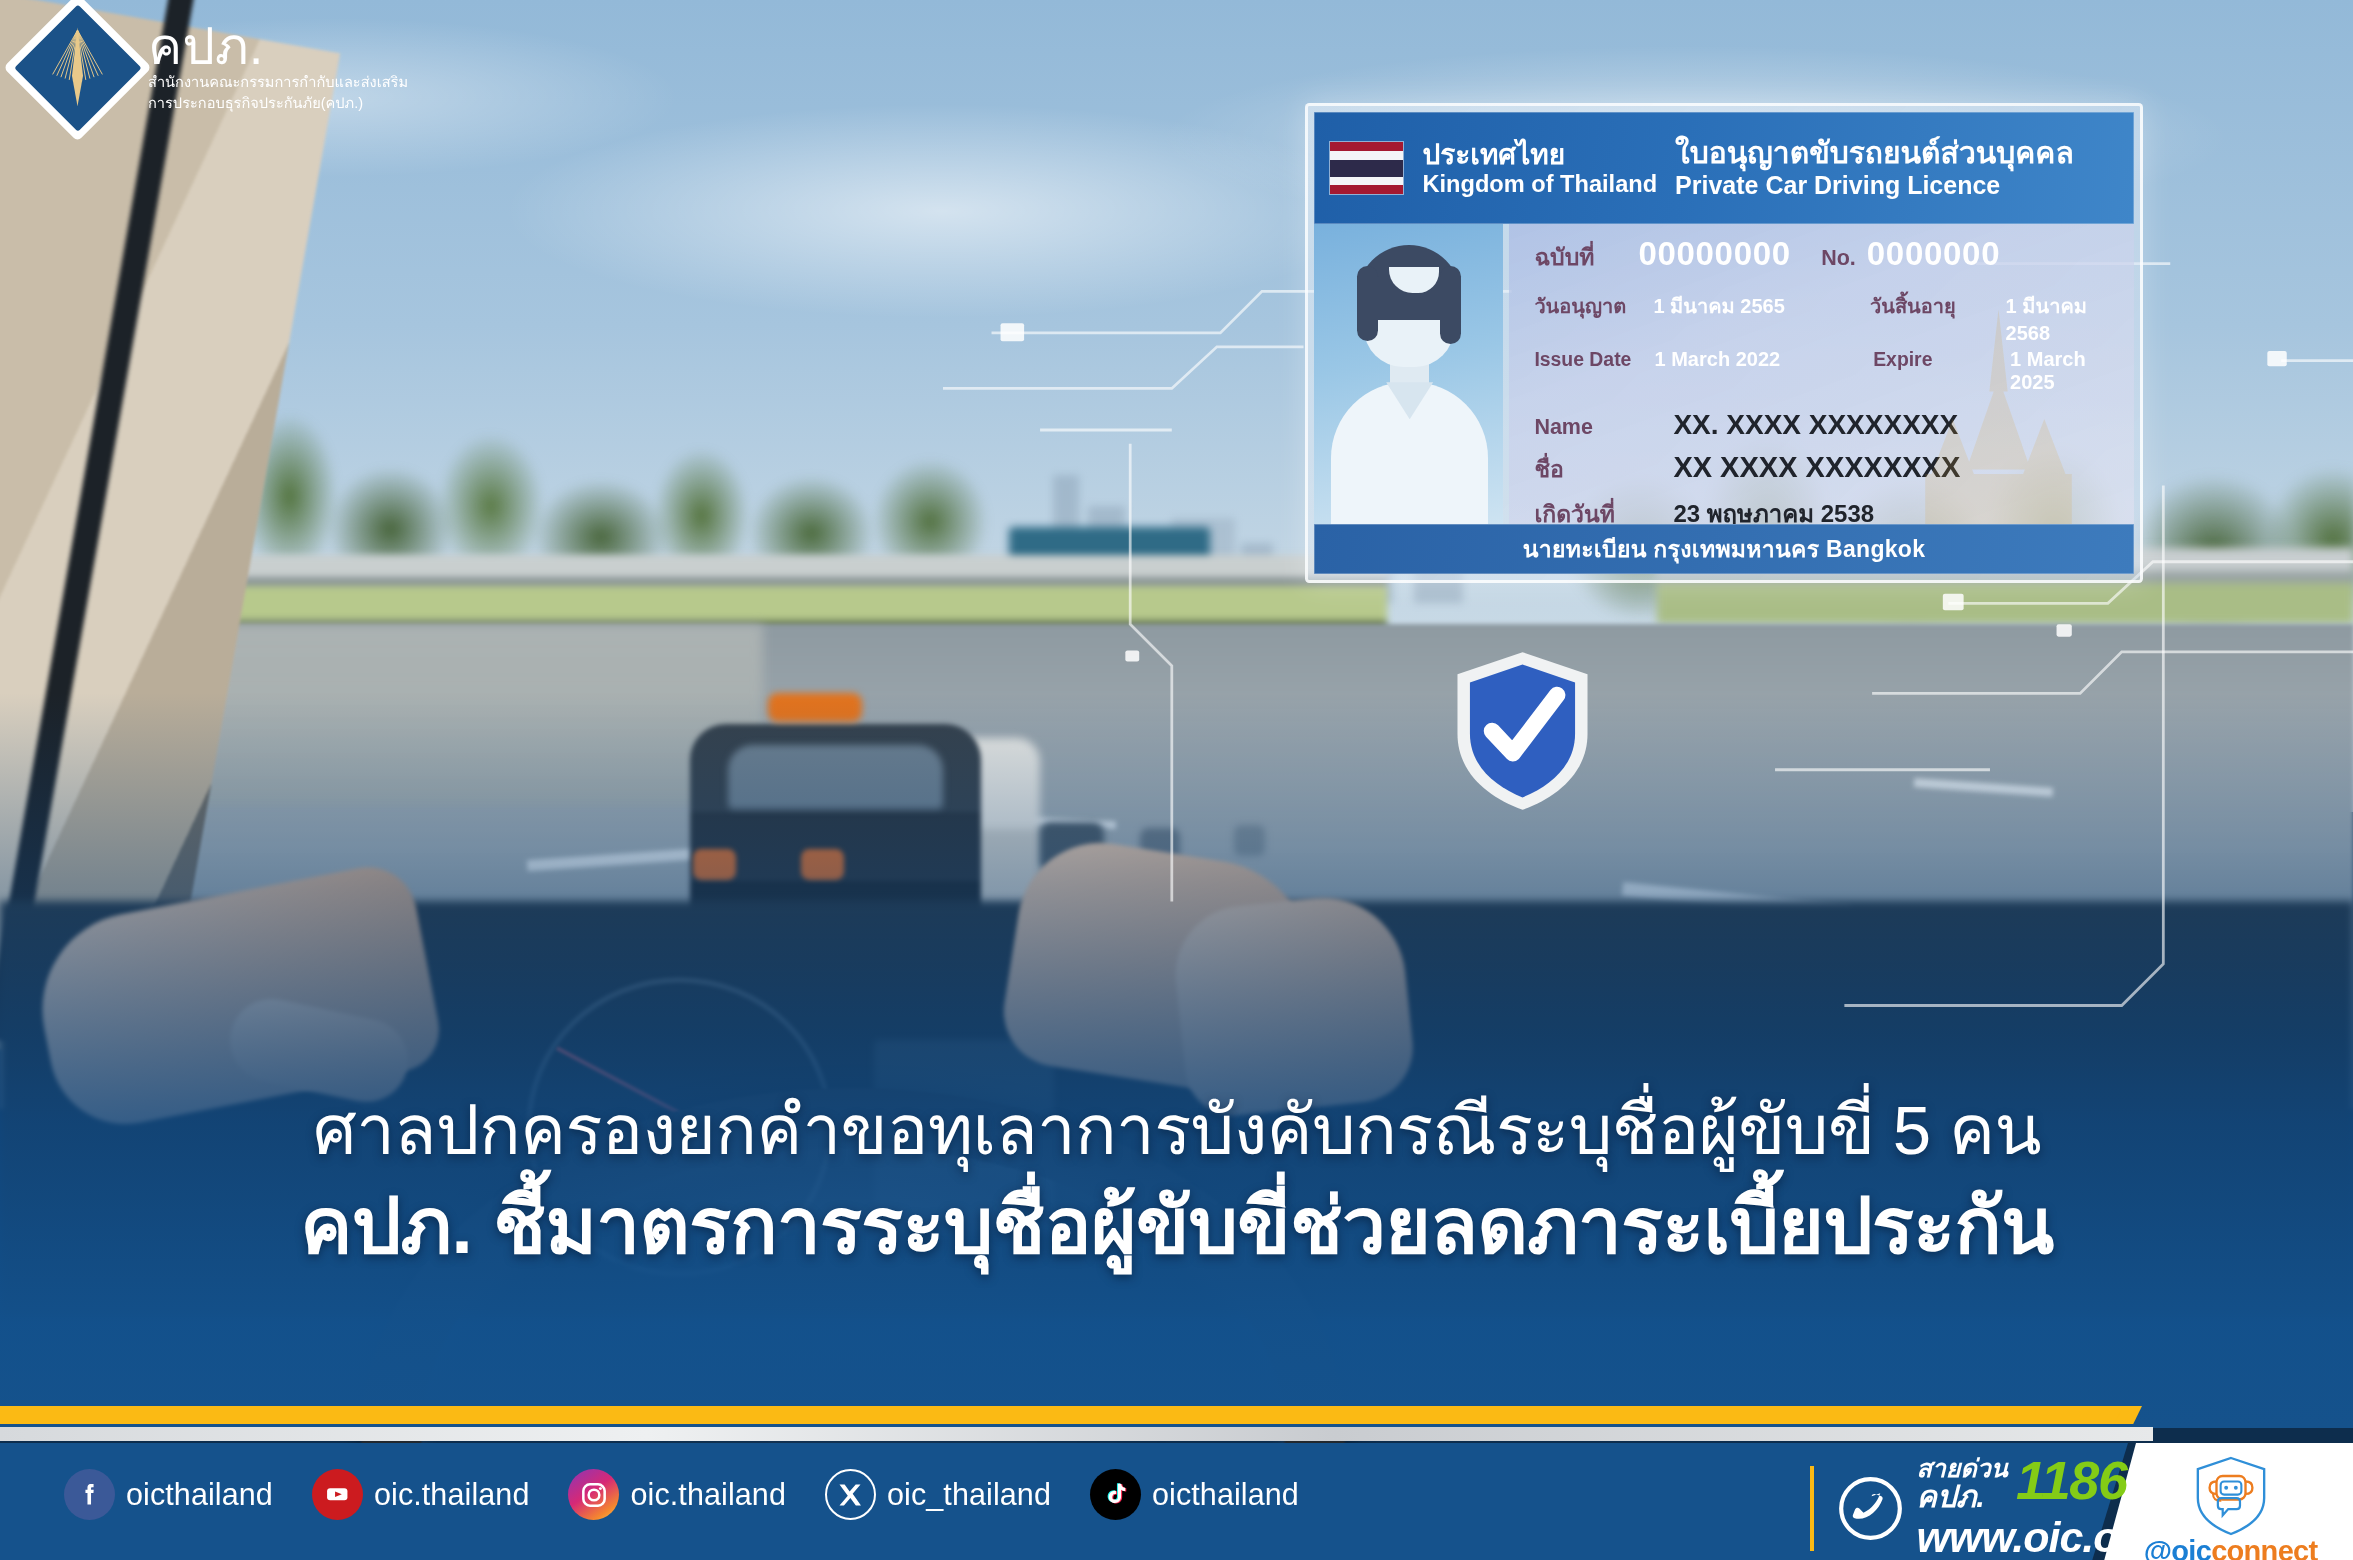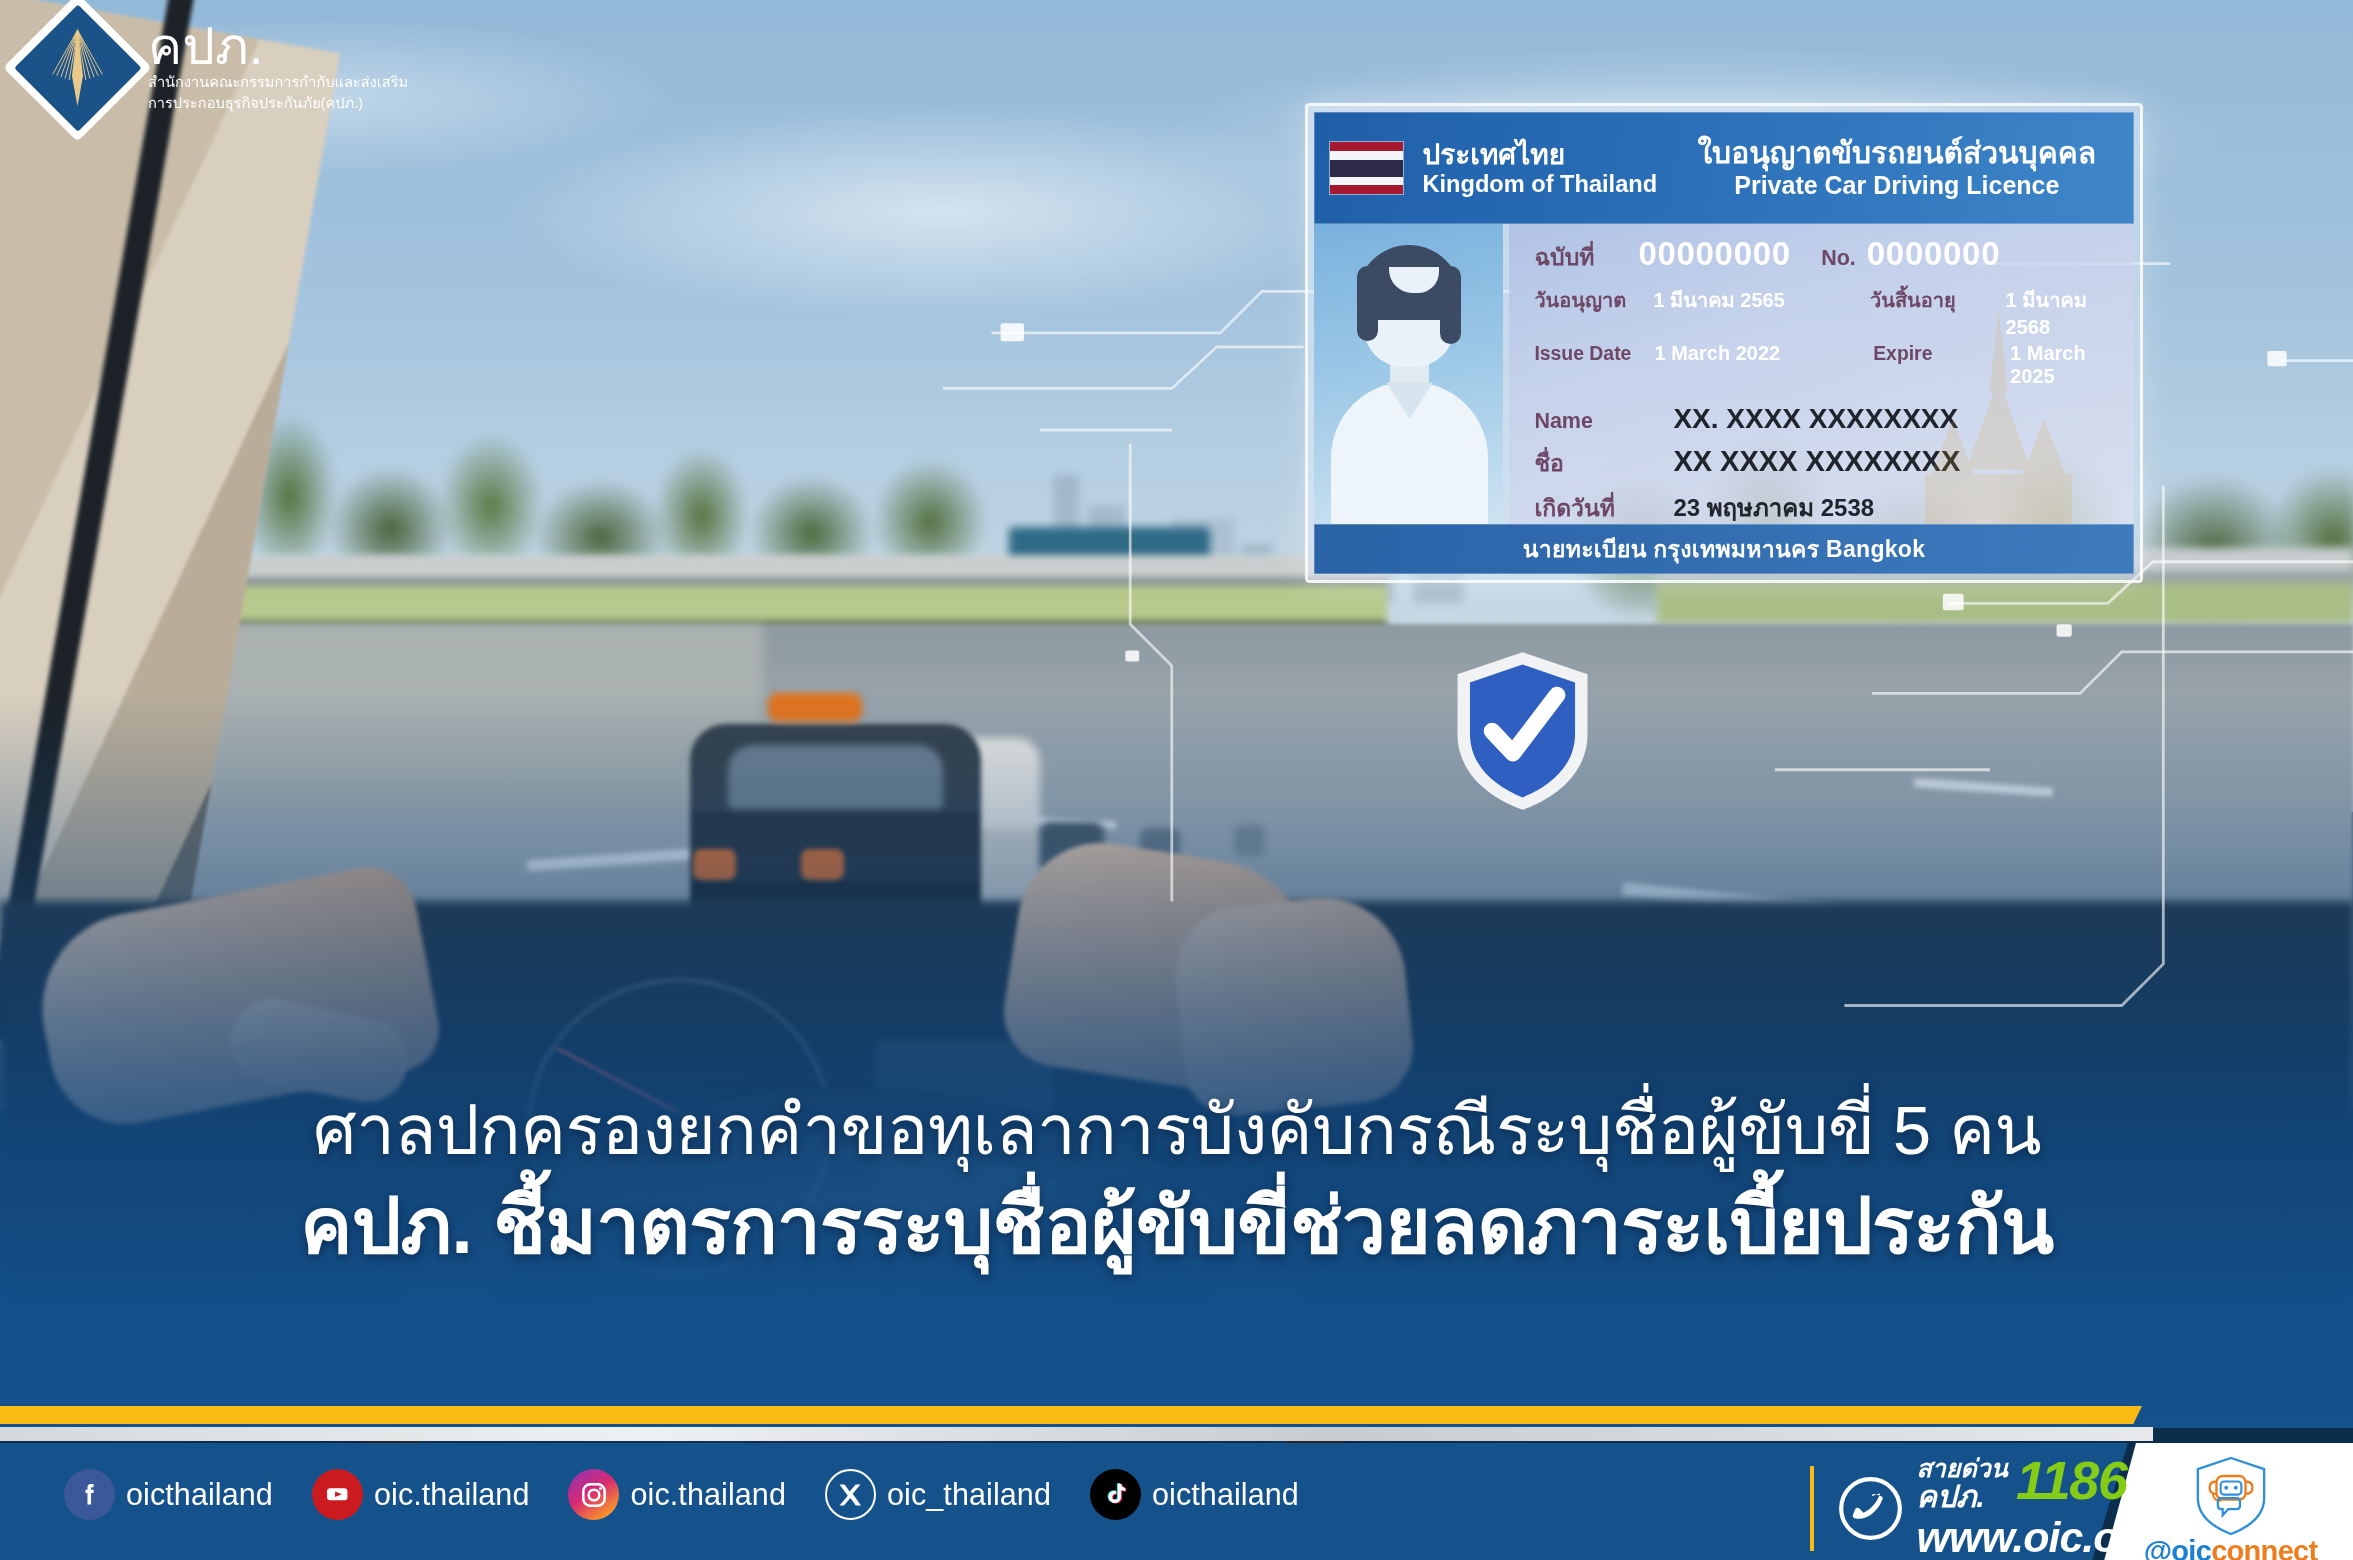--- a/index.html
+++ b/index.html
@@ -190,21 +190,21 @@
     background: linear-gradient(100deg, #1f5fa8 0%, #2a6fb8 45%, #3f86c9 100%);
     display:flex; align-items:center; padding: 0 15.3px; gap: 18px;
     box-shadow: inset 0 0 0 0.7px rgba(255,255,255,.35);
   }
   .flag { width: 75px; height: 54px; border: 0.7px solid rgba(255,255,255,.5); }
   .flag div { height: 16.66%; }
   .f1,.f5 { background:#A51931; } .f2,.f4 { background:#F4F5F8; } .f3 { background:#2D2A4A; height:33.3% !important; }
   .lic-head-l { color:#fff; line-height:1.18; }
   .lic-head-l .th { font-size: 28px; font-weight: 700; }
   .lic-head-l .en { font-size: 23.6px; font-weight: 700; }
-  .lic-head-r { color:#fff; text-align:center; flex:1; line-height:1.16; }
+  .lic-head-r { color:#fff; text-align:left; flex:1; line-height:1.16; }
   .lic-head-r .th { font-size: 30px; font-weight: 700; }
   .lic-head-r .en { font-size: 25px; font-weight: 700; }
 
   .lic-body { display:flex; padding: 0 6.2px; height: 305px; }
   .lic-photo {
     width: 189px; background: linear-gradient(170deg,#79b1dd 0%, #9ac7e6 45%, #cfe4f2 100%);
     position: relative; overflow:hidden;
   }
   .ph-head { position:absolute; left:50px; top:39px; width:90px; height:104px; background:#e9f2f8; border-radius: 43px 43px 39px 39px;}
   .ph-hair { position:absolute; left:43px; top:21px; width:104px; height:75px; background:#3c4a63; border-radius: 53px 53px 21px 21px;}
@@ -432,21 +432,21 @@
         <svg class="watermark" viewBox="0 0 100 100">
           <g fill="#D9A23A" opacity=".55">
             <polygon points="50,4 54,40 46,40"></polygon>
             <polygon points="50,34 64,74 36,74"></polygon>
             <polygon points="30,52 40,78 20,78"></polygon>
             <polygon points="70,52 80,78 60,78"></polygon>
             <rect x="18" y="76" width="64" height="24"></rect>
           </g>
         </svg>
 
-        <div class="row-no" style="margin-bottom:9px;">
+        <div class="row-no" style="margin-bottom:15px;">
           <span class="lbl" style="width:104px;">ฉบับที่</span>
           <span class="val no-big">00000000</span>
           <span class="lblEn" style="width:76px;text-align:right;padding-right:11px;">No.</span>
           <span class="val no-big">0000000</span>
         </div>
 
         <div class="dates" style="margin-bottom:2.8px;">
           <span class="lbl" style="font-size:20px;width:122px;">วันอนุญาต</span>
           <span class="val" style="width:222px;">1 มีนาคม 2565</span>
           <span class="lbl" style="font-size:20px;width:139px;">วันสิ้นอายุ</span>

